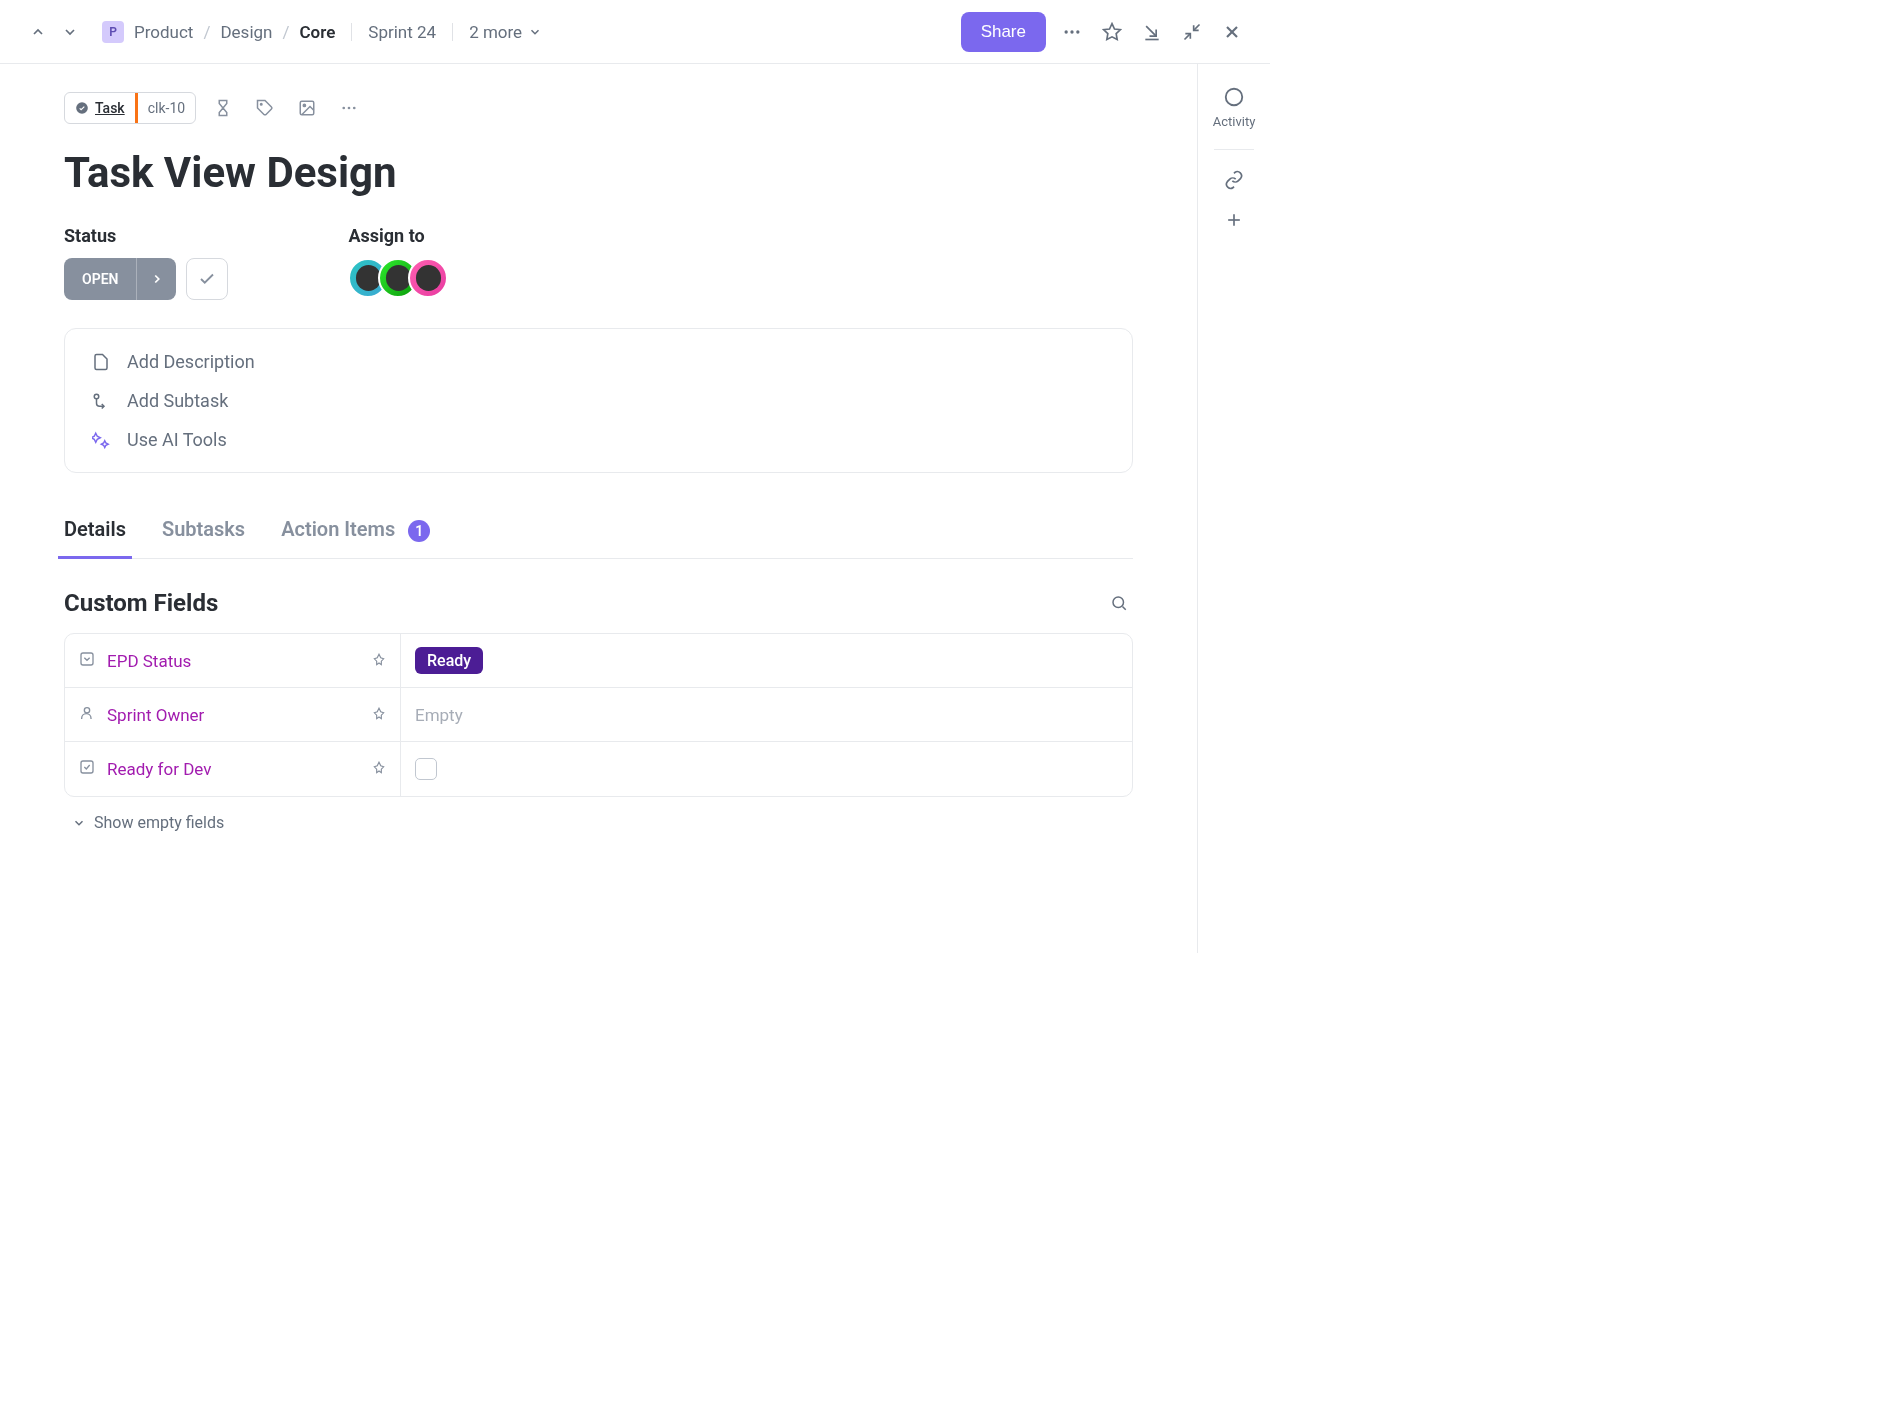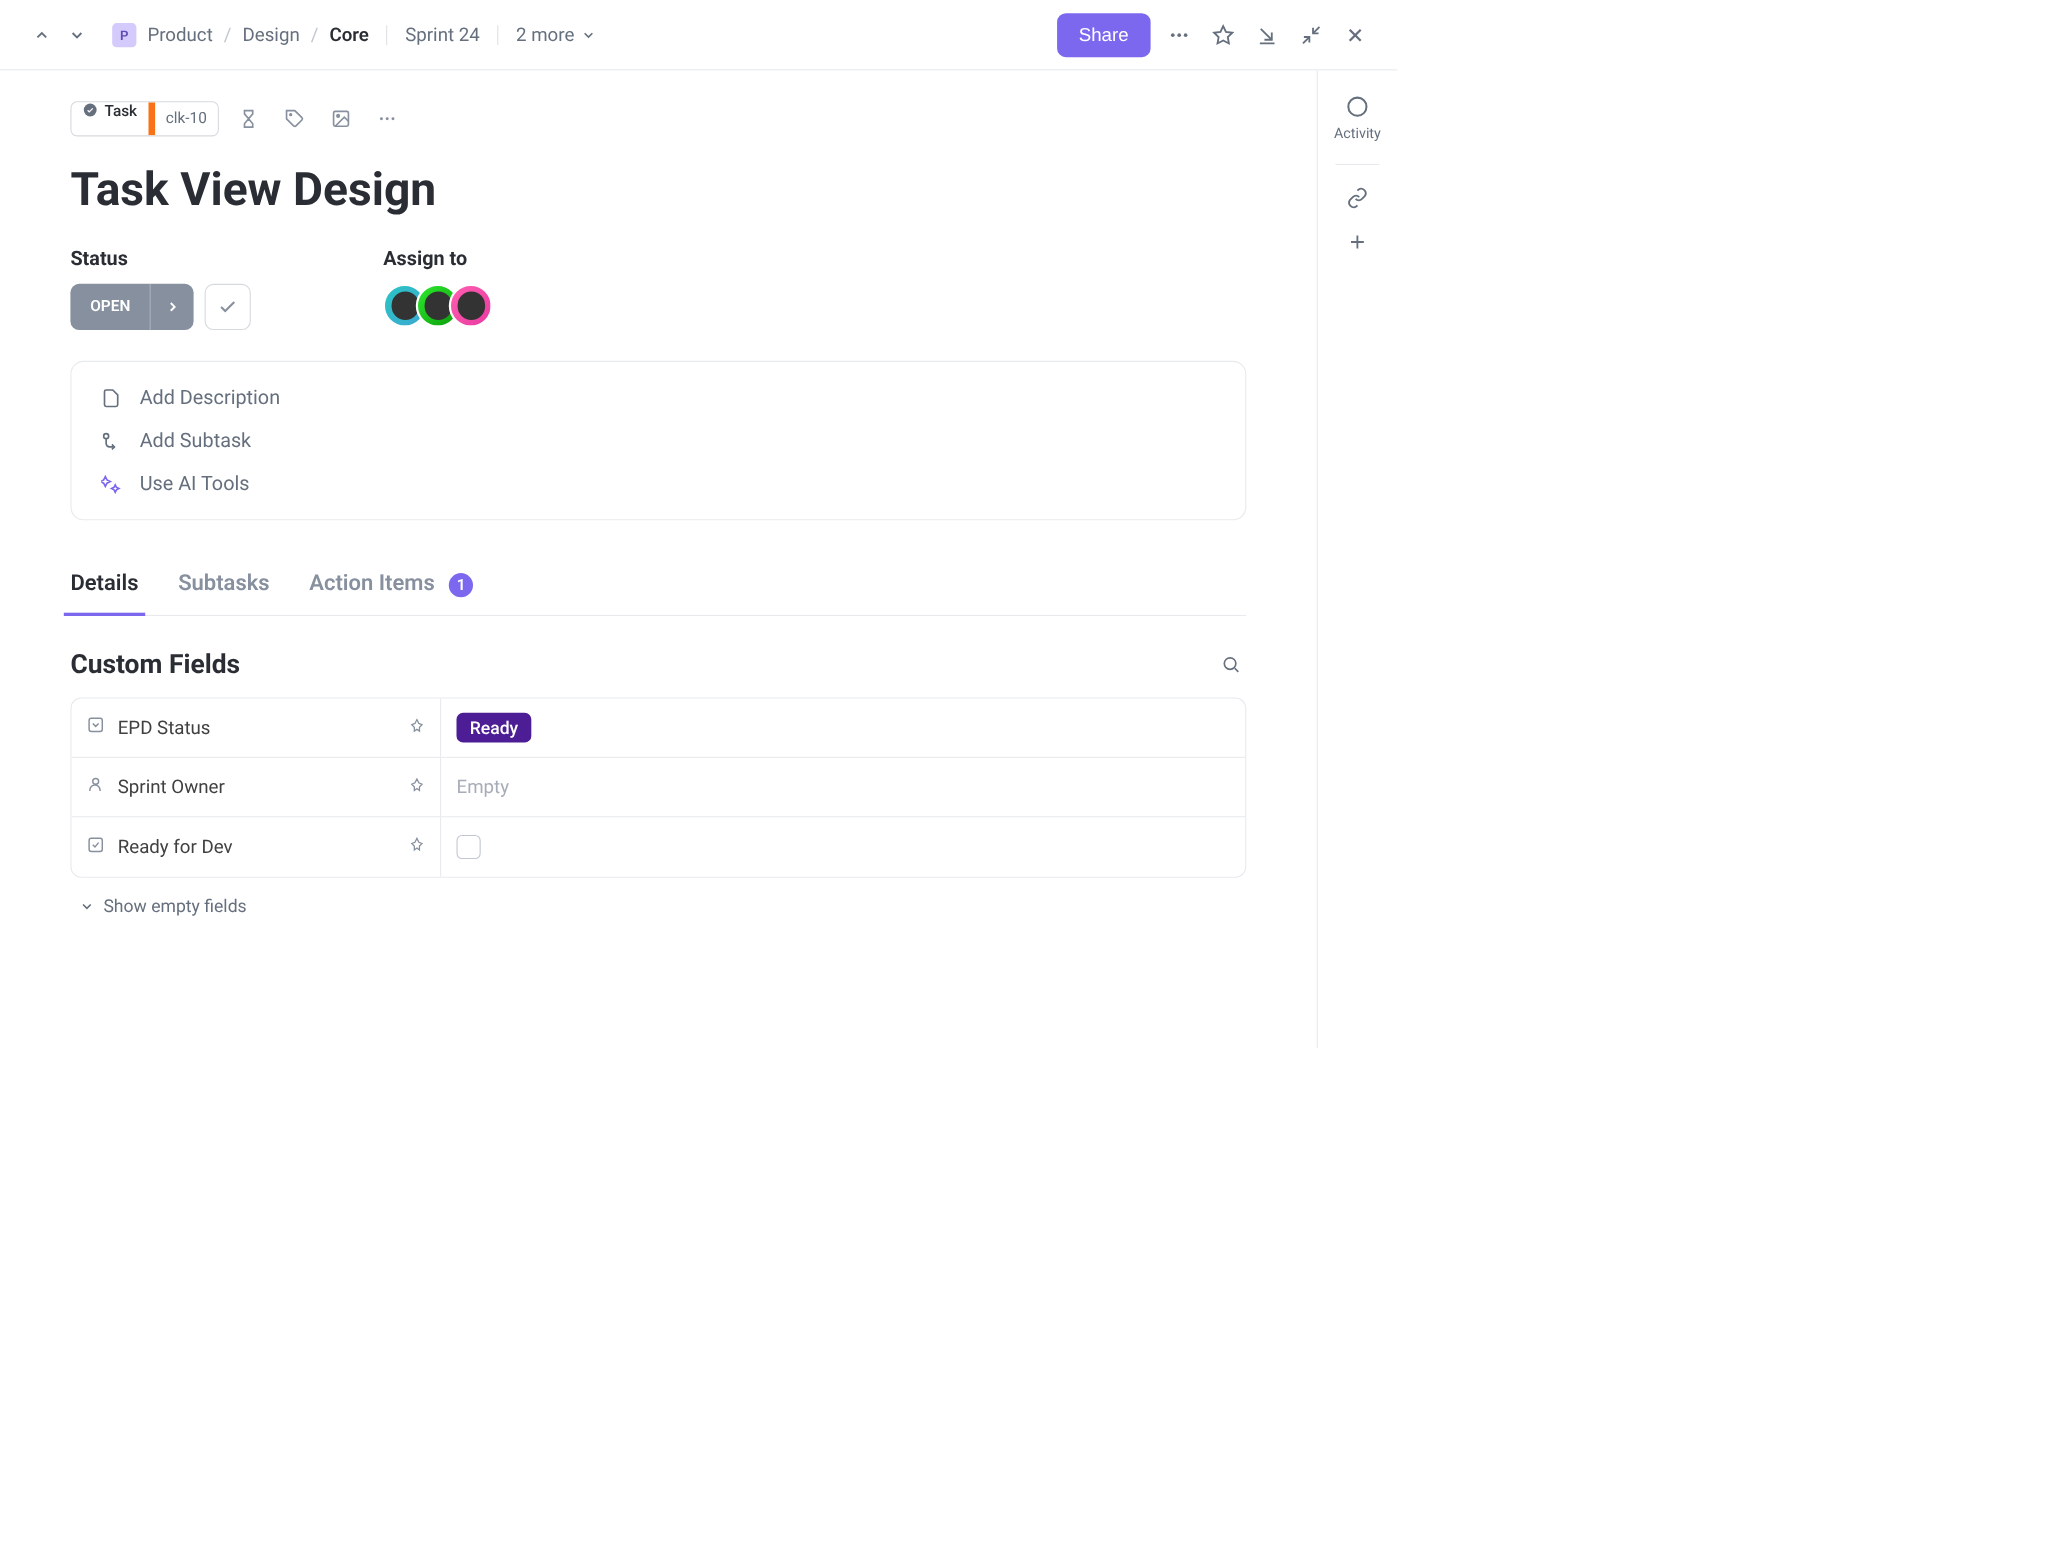--- a/index.html
+++ b/index.html
@@ -77,24 +77,25 @@
   .rail-divider { width: 40px; height:1px; background:#e8eaed; }
   .task-meta-row { display:flex; align-items:center; gap: 12px; margin-bottom: 24px;}
   .task-pill {
     display:flex; align-items:center;
     border:1px solid #d6d9de;
     border-radius: 6px;
     overflow:hidden;
     height: 32px;
   }
   .task-pill-left {
-    display:flex; gap:6px;
+    display:flex; align-items:center; gap:6px;
     padding: 0 10px;
-    border-right:6px solid #f97316;
+    border-right:3px solid #f97316;
     height:100%;
+    text-decoration:underline;
   }
   .task-pill-left svg { width:14px; height:14px;}
   .task-pill-right { padding:0 10px; color:#656f7d; font-size:14px;}
   .meta-icon { width:30px; height:30px; display:flex; align-items:center; justify-content:center; color:#87909e; cursor:pointer;}
   h1.title { font-size: 42px; font-weight: 700; margin-bottom: 28px; color:#2a2e34;}
   .fields-row { display:flex; gap: 120px; margin-bottom: 28px;}
   .field-label { font-size: 18px; font-weight:700; color:#2a2e34; margin-bottom:12px;}
   .status-group { display:flex; gap:10px; align-items:center;}
   .status-btn {
     display:flex; align-items:center;
@@ -153,21 +154,21 @@
   .section-title { font-size:24px; font-weight:700;}
   .cf-table {
     border:1px solid #e8eaed; border-radius:10px; overflow:hidden;
     margin-bottom:16px;
   }
   .cf-row { display:flex; border-bottom:1px solid #e8eaed; min-height:54px;}
   .cf-row:last-child { border-bottom:none;}
   .cf-left {
     width:336px; display:flex; align-items:center; gap:12px;
     padding:0 14px; border-right:1px solid #e8eaed;
-    font-size:17px; color:#404040;
+    font-size:17px; color:#a21caf;
   }
   .cf-left .cf-icon { color:#87909e; }
   .cf-pin { margin-left:auto; color:#87909e; cursor:pointer;}
   .cf-right { flex:1; padding:0 14px; display:flex; align-items:center; font-size:17px;}
   .tag-ready {
     background:#4c1d95; color:#fff; padding:4px 12px; border-radius:6px;
     font-size:16px; font-weight:500;
   }
   .empty-val { color:#a7adb7; }
   .checkbox {

